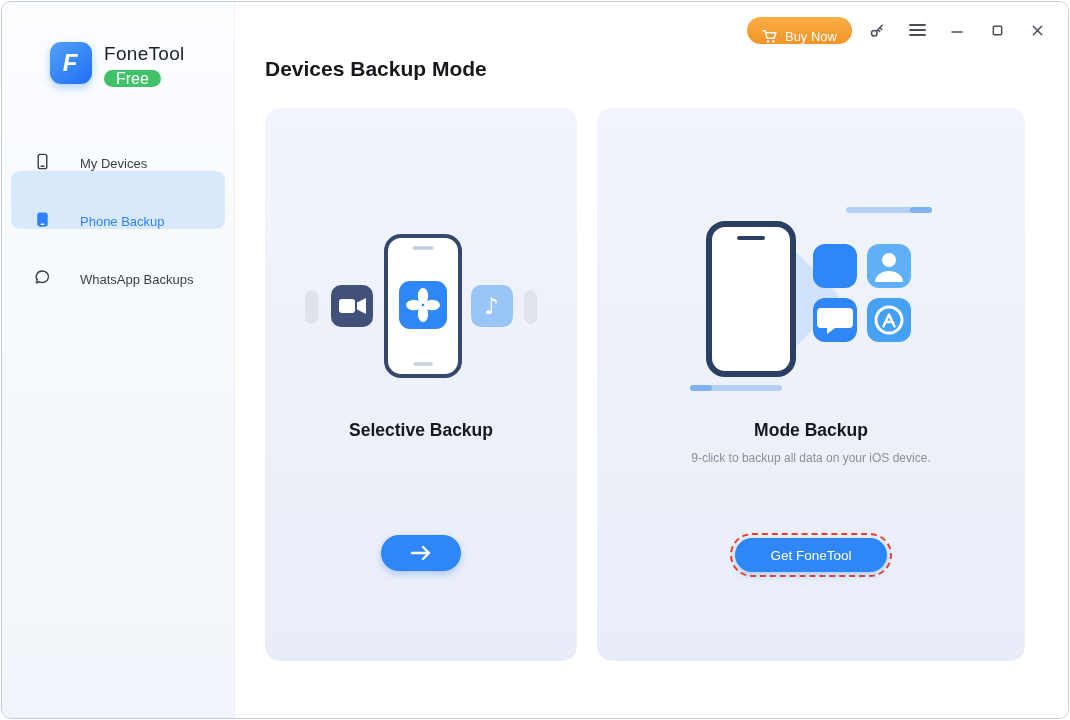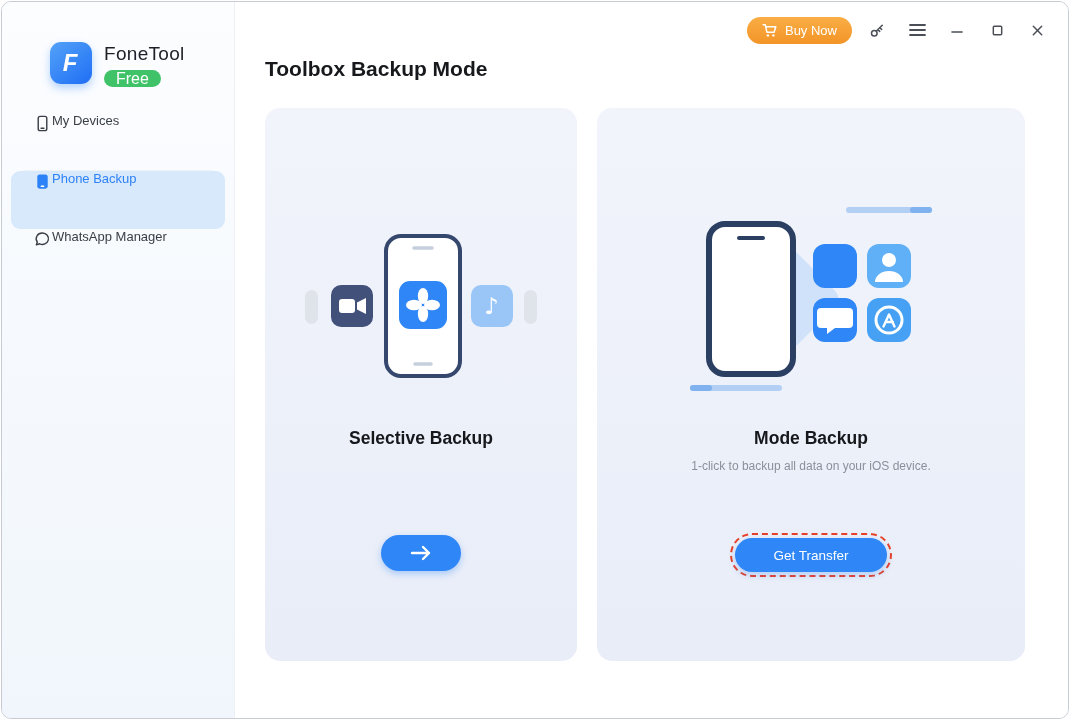--- a/index.html
+++ b/index.html
@@ -14,48 +14,48 @@
     border-right:1px solid #edf1f6;padding-top:34px;position:relative;}
   .logo-row{display:flex;align-items:flex-start;gap:12px;padding:6px 0 26px 48px;}
   .logo-box{width:42px;height:42px;border-radius:11px;background:linear-gradient(140deg,#53a2f8,#1f6ef5);
     display:flex;align-items:center;justify-content:center;box-shadow:0 4px 9px rgba(47,134,246,.35);}
   .logo-f{color:#fff;font-size:24px;font-weight:bold;font-style:italic;transform:translateX(-1px);}
   .logo-texts{display:flex;flex-direction:column;align-items:flex-start;gap:5px;padding-top:1px;}
   .app-name{font-size:19px;font-weight:normal;color:#1d2026;letter-spacing:.3px;}
   .free-badge{background:#3fc268;color:#fff;font-size:16px;line-height:17px;padding:0 12px;border-radius:9px;}
 
   .nav{display:flex;flex-direction:column;}
-  .nav-item{height:58px;margin:0 9px;border-radius:9px;display:flex;align-items:flex-start;gap:0;
+  .nav-item{height:58px;margin:0 9px;border-radius:9px;display:flex;align-items:flex-end;gap:28px;
     padding-left:21px;cursor:pointer;position:relative;}
   .nav-item:not(.active):not(:last-child)::after{content:"";position:absolute;left:12px;right:12px;bottom:0;
     height:1px;background:rgba(110,130,160,.07);}
   .nav-label{font-size:13px;color:#3a3f47;}
   .nav-item.active{background:#d8e9fc;}
   .nav-item.active .nav-label{color:#2e82f7;}
   .nav-ic{width:20px;height:20px;display:flex;align-items:center;justify-content:center;}
 
   
   .main{flex:1;position:relative;background:#ffffff;padding:0 43px 0 30px;}
 
   .titlebar{position:absolute;top:14px;right:16px;display:flex;align-items:center;gap:0;z-index:5;}
-  .buy-now{display:flex;align-items:center;gap:7px;background:linear-gradient(180deg,#f9ae45,#f39428);
+  .buy-now{display:flex;align-items:flex-end;gap:7px;background:linear-gradient(180deg,#f9ae45,#f39428);
     border:none;color:#fff;font-size:13px;height:27px;padding:0 15px;border-radius:14px;cursor:pointer;
     font-family:"Liberation Sans",sans-serif;}
   .tb-btn{width:30px;height:28px;border:none;background:transparent;display:flex;align-items:center;
     justify-content:center;cursor:pointer;margin-left:10px;color:#50555d;}
 
   .page-title{font-size:21px;font-weight:bold;color:#17181c;margin:0;padding-top:55px;}
 
   .cards{display:flex;gap:20px;margin-top:27px;height:553px;}
   .card{border-radius:15px;background:linear-gradient(180deg,#f1f4fb 0%,#ecf0f9 60%,#e9edf8 100%);
     display:flex;flex-direction:column;align-items:center;cursor:pointer;}
   .card-selective{width:312px;flex:0 0 312px;}
   .card-full{flex:1;}
   .illus{height:300px;display:flex;align-items:flex-end;justify-content:center;}
-  .card-title{font-size:17.5px;font-weight:bold;color:#17181c;margin-top:20px;}
+  .card-title{font-size:17.5px;font-weight:bold;color:#17181c;margin-top:12px;}
   .card-subtitle{font-size:12px;color:#8a9099;margin-top:10px;}
   .card-bottom{margin-top:auto;margin-bottom:90px;display:flex;justify-content:center;}
 
   .arrow-btn{width:80px;height:36px;border-radius:18px;border:none;background:#2f86f6;cursor:pointer;
     display:flex;align-items:center;justify-content:center;box-shadow:0 3px 7px rgba(47,134,246,.35);}
   .dashed-wrap{border:2px dashed #e8402a;border-radius:22px;padding:3px;}
   .get-started{width:152px;height:34px;border-radius:17px;border:none;background:#2f86f6;color:#fff;
     font-size:13.5px;cursor:pointer;font-family:"Liberation Sans",sans-serif;
     box-shadow:0 3px 7px rgba(47,134,246,.3);}
 </style>
@@ -99,21 +99,21 @@
         <span class="nav-label">Phone Backup</span>
       </div>
 
 
       <div class="nav-item">
         <span class="nav-ic">
           <svg width="19" height="19" viewBox="0 0 20 20" fill="none" stroke="#3a3f47" stroke-width="1.5" stroke-linejoin="round">
             <path d="M10 3.2 a6.4 6 0 1 1 -3.1 11.3 L3.6 15.6 l.9-3 A6.4 6 0 0 1 10 3.2 z"></path>
           </svg>
         </span>
-        <span class="nav-label">WhatsApp Manager</span>
+        <span class="nav-label">WhatsApp Backups</span>
       </div>
 
 
     </div>
   </div>
 
   <div class="main">
 
     <div class="titlebar">
       <button class="buy-now">
@@ -155,21 +155,21 @@
       </button>
 
       <button class="tb-btn">
         <svg width="13" height="13" viewBox="0 0 14 14" stroke="#4a4f57" stroke-width="1.6" stroke-linecap="round">
           <line x1="2.5" y1="2.5" x2="11.5" y2="11.5"></line>
             <line x1="11.5" y1="2.5" x2="2.5" y2="11.5"></line>
         </svg>
       </button>
     </div>
 
-    <h1 class="page-title">Toolbox Backup Mode</h1>
+    <h1 class="page-title">Devices Backup Mode</h1>
 
     <div class="cards">
 
       <div class="card card-selective">
         <div class="illus">
           <svg width="300" height="200" viewBox="0 0 300 200">
             <rect x="34" y="82" width="13" height="34" rx="6.5" fill="#dfe3ea"></rect>
             <rect x="253" y="82" width="13" height="34" rx="6.5" fill="#dfe3ea"></rect>
 
             <rect x="60" y="77" width="42" height="42" rx="10" fill="#41517a"></rect>
@@ -226,23 +226,23 @@
 
             <rect x="152" y="100" width="44" height="44" rx="12" fill="#2f86f6"></rect>
             <path d="M160 110 h28 a4 4 0 0 1 4 4 v12 a4 4 0 0 1 -4 4 h-14 l-8 6 v-6 h-6 a4 4 0 0 1 -4 -4 v-12 a4 4 0 0 1 4 -4 z" fill="#ffffff"></path>
 
             <rect x="206" y="100" width="44" height="44" rx="12" fill="#46a1f5"></rect>
             <circle cx="228" cy="122" r="13" fill="none" stroke="#ffffff" stroke-width="3"></circle>
             <path d="M222.5 128.5 l5.5-12 5.5 12 M225 124 h7" fill="none" stroke="#ffffff" stroke-width="2.4" stroke-linecap="round" stroke-linejoin="round"></path>
           </svg>
         </div>
         <div class="card-title">Mode Backup</div>
-        <div class="card-subtitle">1-click to backup all data on your iOS device.</div>
+        <div class="card-subtitle">9-click to backup all data on your iOS device.</div>
         <div class="card-bottom" style="margin-bottom:84px;">
           <div class="dashed-wrap">
-            <button class="get-started">Get Transfer</button>
+            <button class="get-started">Get FoneTool</button>
           </div>
         </div>
       </div>
 
     </div>
   </div>
 </div>
 
 </body></html>

